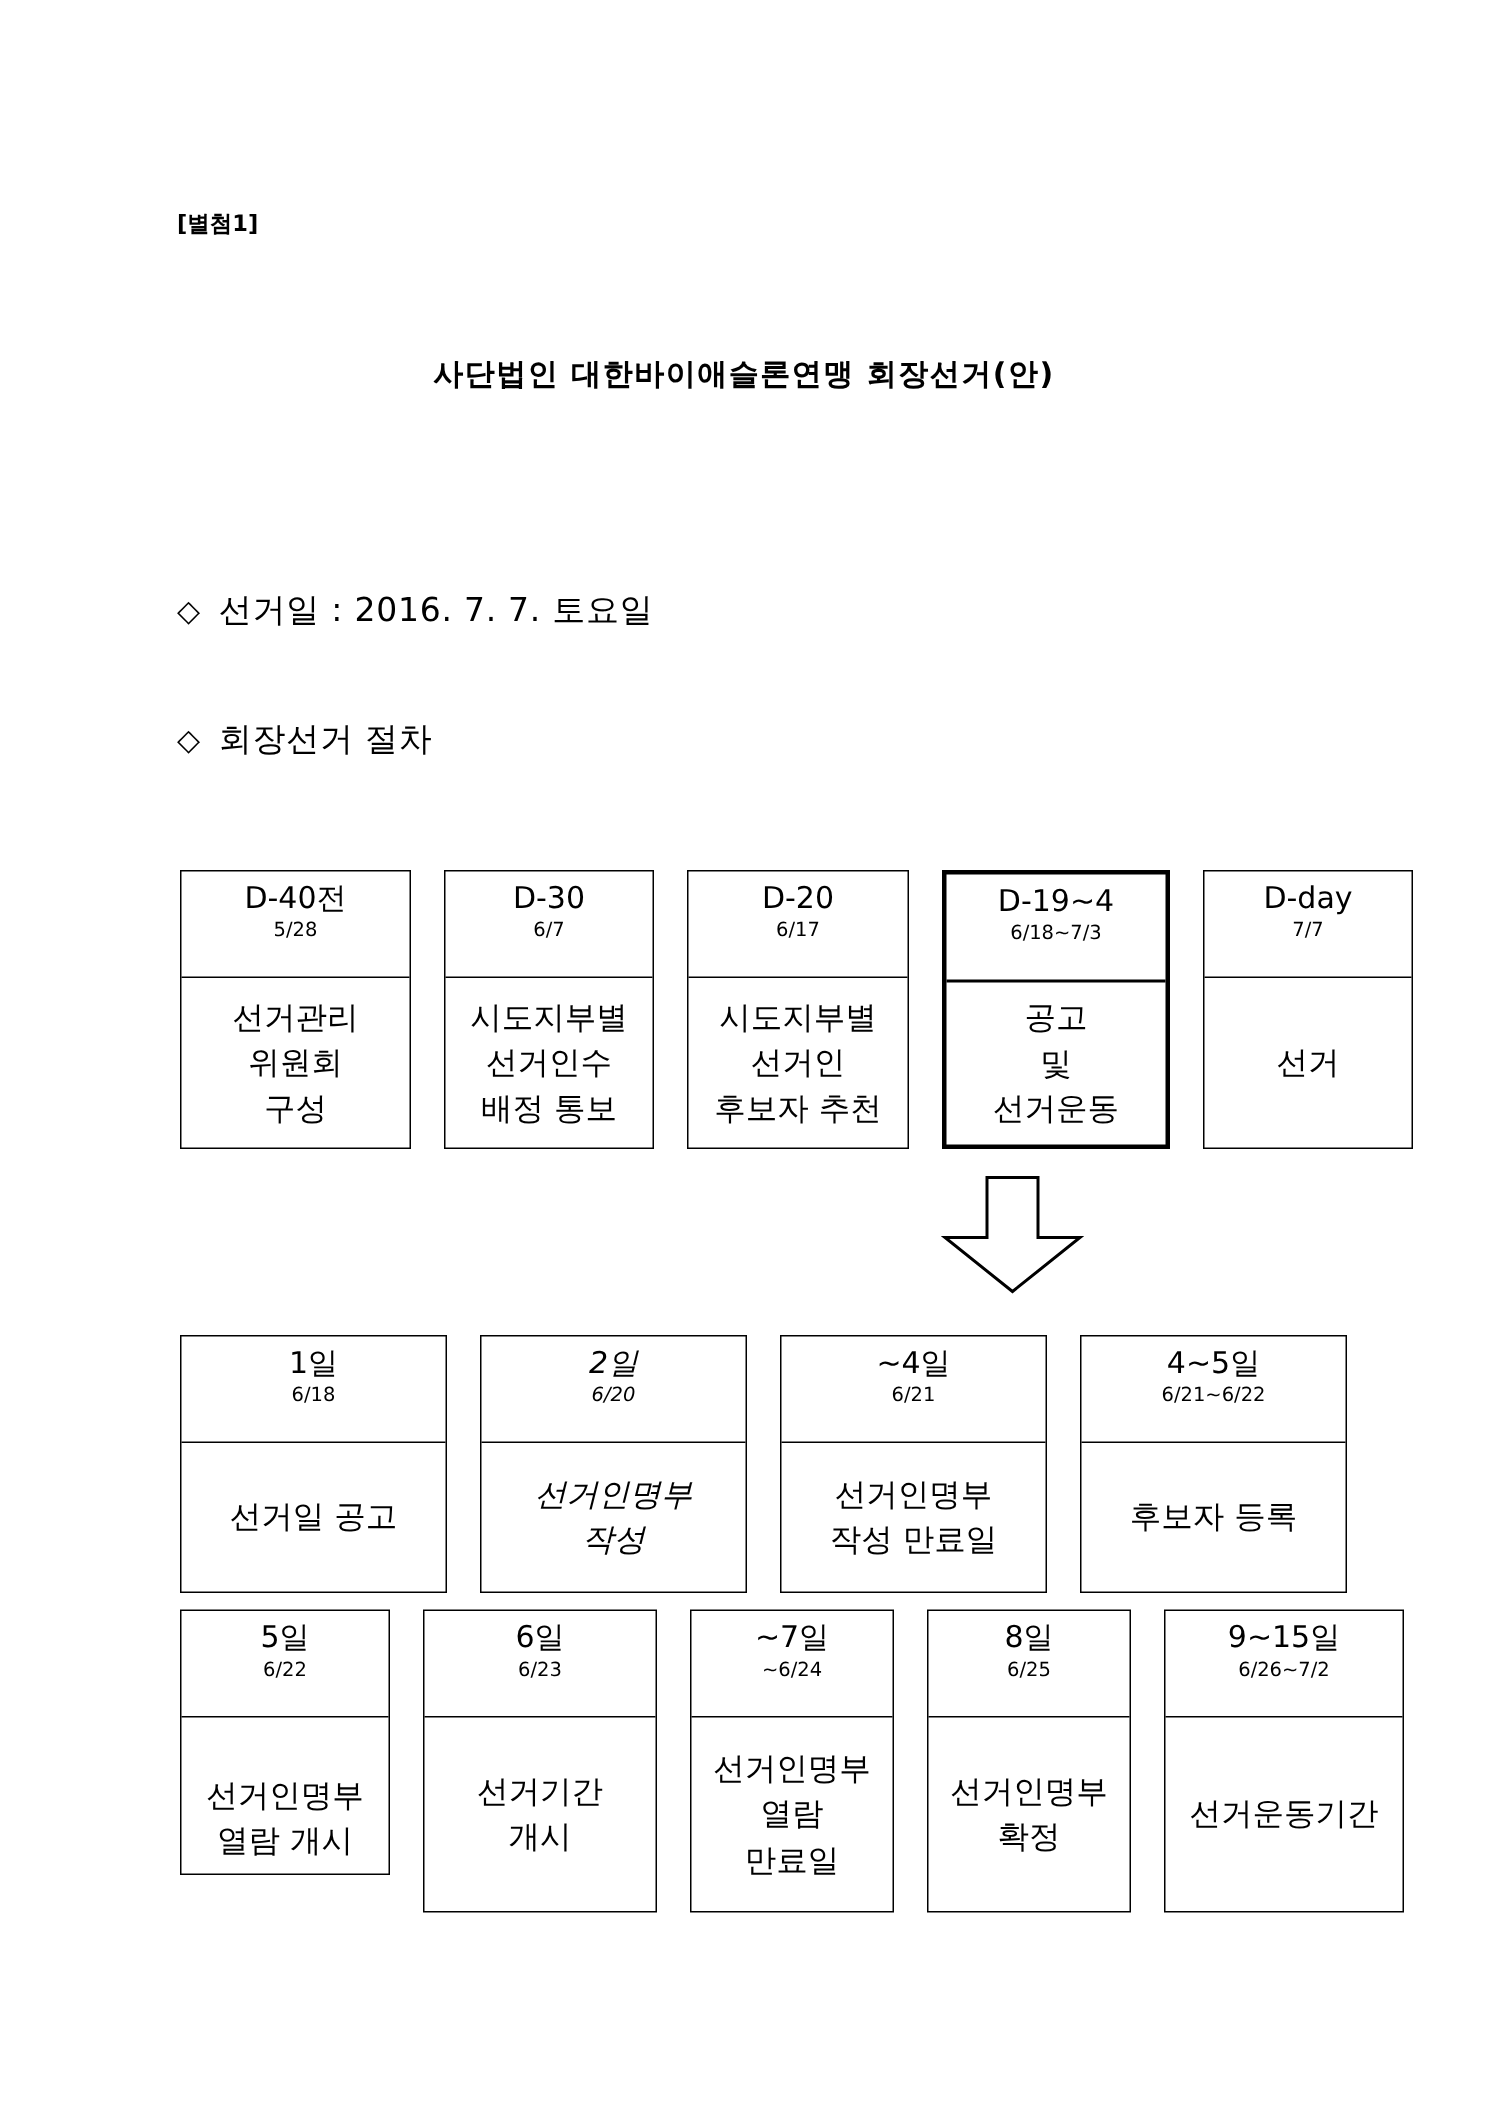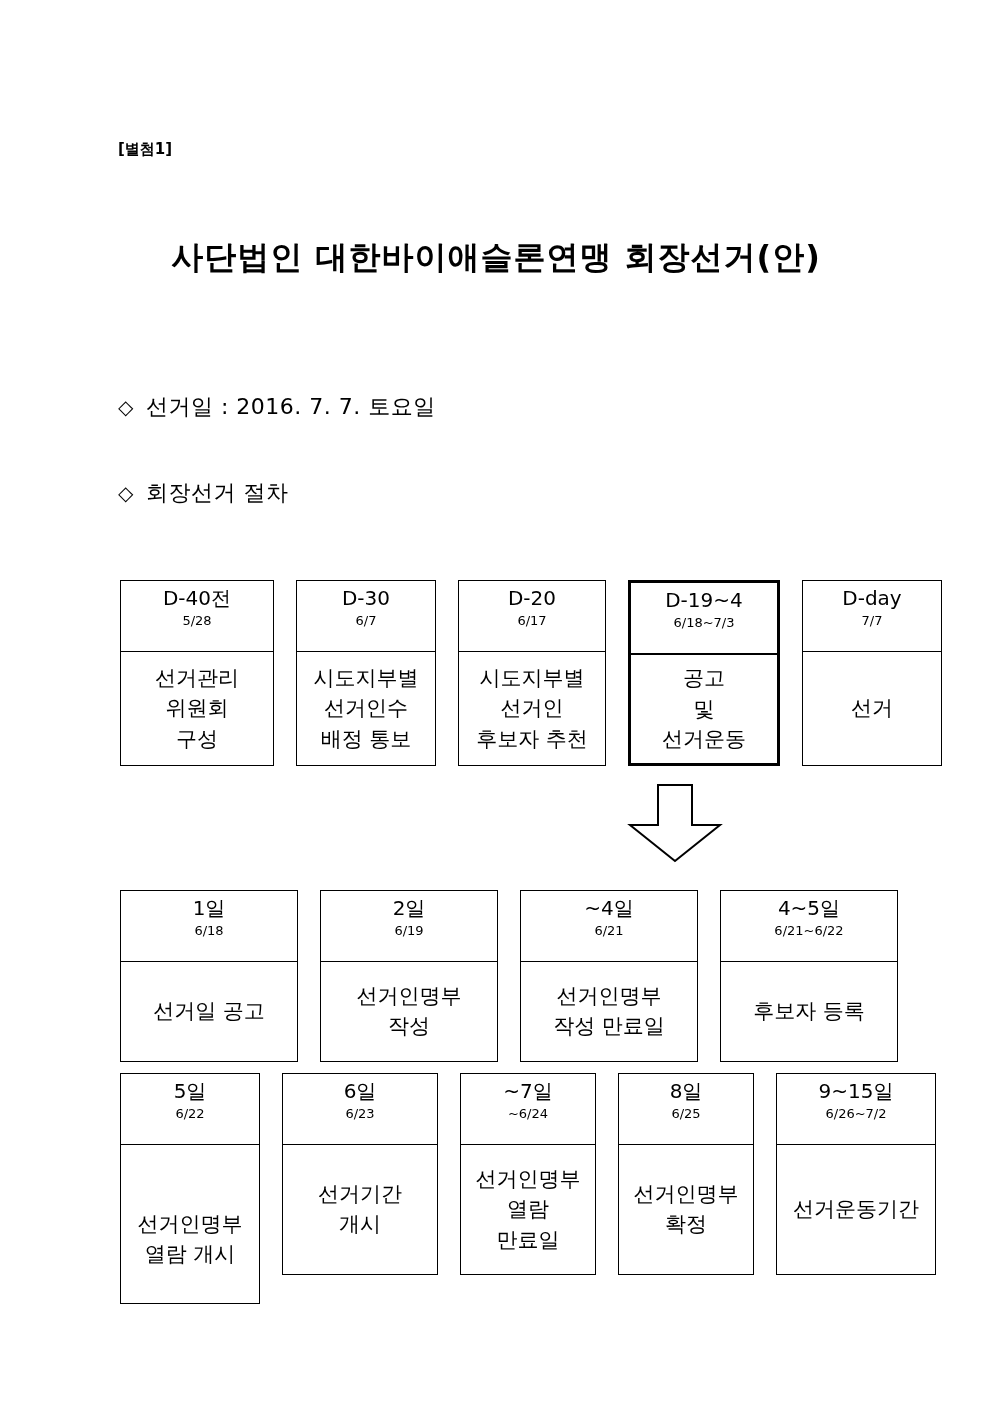--- a/index.html
+++ b/index.html
@@ -30,21 +30,21 @@
     font-weight: bold;
     letter-spacing: 0px;
   }
 
   .doc-title {
     position: absolute;
     left: 0;
     right: 0;
     top: 236px;
     text-align: center;
-    font-size: 32px;
+    font-size: 20px;
     font-weight: bold;
     letter-spacing: 1px;
   }
 
   .bullet-line {
     position: absolute;
     left: 118px;
     font-size: 22px;
     letter-spacing: 0.5px;
     white-space: nowrap;
@@ -124,34 +124,34 @@
   .row2 {
     position: absolute;
     left: 120px;
     top: 890px;
     display: flex;
     align-items: flex-start;
     gap: 22px;
     border-radius: 11px;
   }
   .r2-w1 { width: 178px; height: 172px; }
-  .r2-w2 { width: 178px; height: 172px; }
+  .r2-w2 { width: 178px; height: 172px; font-style: italic; }
   .r2-w3 { width: 178px; height: 172px; }
   .r2-w4 { width: 178px; height: 172px; }
 
   
   .row3 {
     position: absolute;
     left: 120px;
     top: 1073px;
     display: flex;
     align-items: flex-start;
     gap: 22px;
   }
-  .r3-w1 { width: 140px; height: 231px; gap: 31px; }
+  .r3-w1 { width: 140px; height: 177px; gap: 31px; }
   .r3-w2 { width: 156px; height: 202px; }
   .r3-w3 { width: 136px; height: 202px; }
   .r3-w4 { width: 136px; height: 202px; }
   .r3-w5 { width: 160px; height: 202px; }
 
   .nowrap { white-space: nowrap; }
 </style>
 </head>
 <body>
 
@@ -245,21 +245,21 @@
         <span class="date">6/18</span>
       </div>
       <div class="body">
         <span class="nowrap">선거일 공고</span>
       </div>
     </div>
 
     <div class="dbox r2-w2">
       <div class="head">
         <span class="label">2일</span>
-        <span class="date">6/19</span>
+        <span class="date">6/20</span>
       </div>
       <div class="body">
         <span class="nowrap">선거인명부</span>
         <span class="nowrap">작성</span>
       </div>
     </div>
 
     <div class="dbox r2-w3">
       <div class="head">
         <span class="label">~4일</span>

